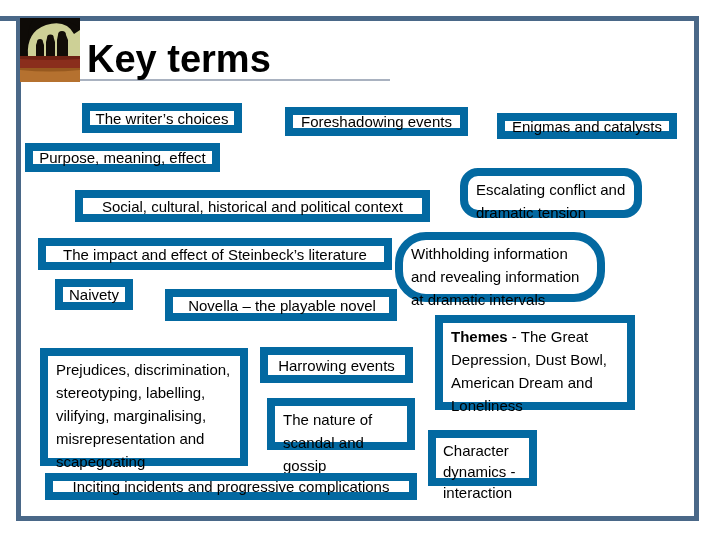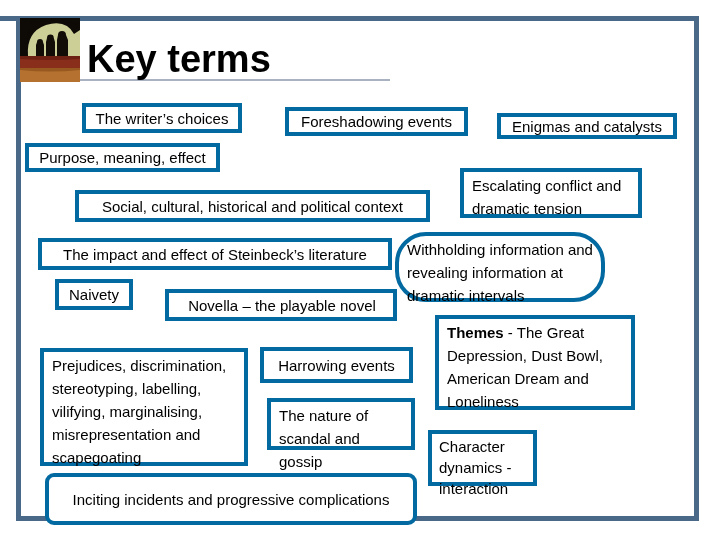--- a/index.html
+++ b/index.html
@@ -19,46 +19,46 @@
   #artwork{position:absolute;left:20px;top:18px;width:60px;height:64px;}
 
   
   #page-title{
     position:absolute;left:87px;top:42px;font-size:38px;font-weight:bold;
     color:#000000;letter-spacing:0px;line-height:34px;white-space:nowrap;
   }
 
   
   .term-box{
-    position:absolute;background:#ffffff;border:4px solid #0369a1;
+    position:absolute;background:#ffffff;border:8px solid #0369a1;
     box-sizing:border-box;font-size:15px;color:#000000;
     display:flex;align-items:center;
   }
   .center{justify-content:center;text-align:center;padding:1px 4px;white-space:nowrap;}
   .multi{align-items:flex-start;padding:2px 8px;line-height:23px;text-align:left;}
   .multi-sm{align-items:flex-start;padding:2px 7px;line-height:21px;text-align:left;}
 
   #box-writers{left:82px;top:103px;width:160px;height:30px;}
   #box-foreshadowing{left:285px;top:107px;width:183px;height:29px;}
   #box-enigmas{left:497px;top:113px;width:180px;height:26px;}
   #box-purpose{left:25px;top:143px;width:195px;height:29px;}
   #box-connotations{left:233px;top:148px;width:210px;height:29px;}
-  #box-escalating{left:460px;top:168px;width:182px;height:50px;}
+  #box-escalating{left:460px;top:168px;width:182px;height:50px;border-radius:18px;}
   #box-social{left:75px;top:190px;width:355px;height:32px;}
   #box-impact{left:38px;top:238px;width:354px;height:32px;}
   #box-withholding{left:395px;top:232px;width:210px;height:70px;border-radius:31px;}
   #box-naivety{left:55px;top:279px;width:78px;height:31px;}
   #box-novella{left:165px;top:289px;width:232px;height:32px;padding-left:6px;}
   #box-themes{left:435px;top:315px;width:200px;height:95px;}
   #box-prejudices{left:40px;top:348px;width:208px;height:118px;}
   #box-harrowing{left:260px;top:347px;width:153px;height:36px;}
   #box-nature{left:267px;top:398px;width:148px;height:52px;}
   #box-character{left:428px;top:430px;width:109px;height:56px;}
   #box-inference{left:548px;top:417px;width:92px;height:93px;}
-  #box-inciting{left:45px;top:473px;width:372px;height:52px;border-radius:9px;}
+  #box-inciting{left:45px;top:473px;width:372px;height:27px;}
 
   .bold-lead{font-weight:bold;margin-top:34px;}
 </style>
 </head>
 <body>
 
 <div id="slide">
 
   <div class="frame-line" id="frame-top"></div>
   <div class="frame-line" id="frame-left"></div>

